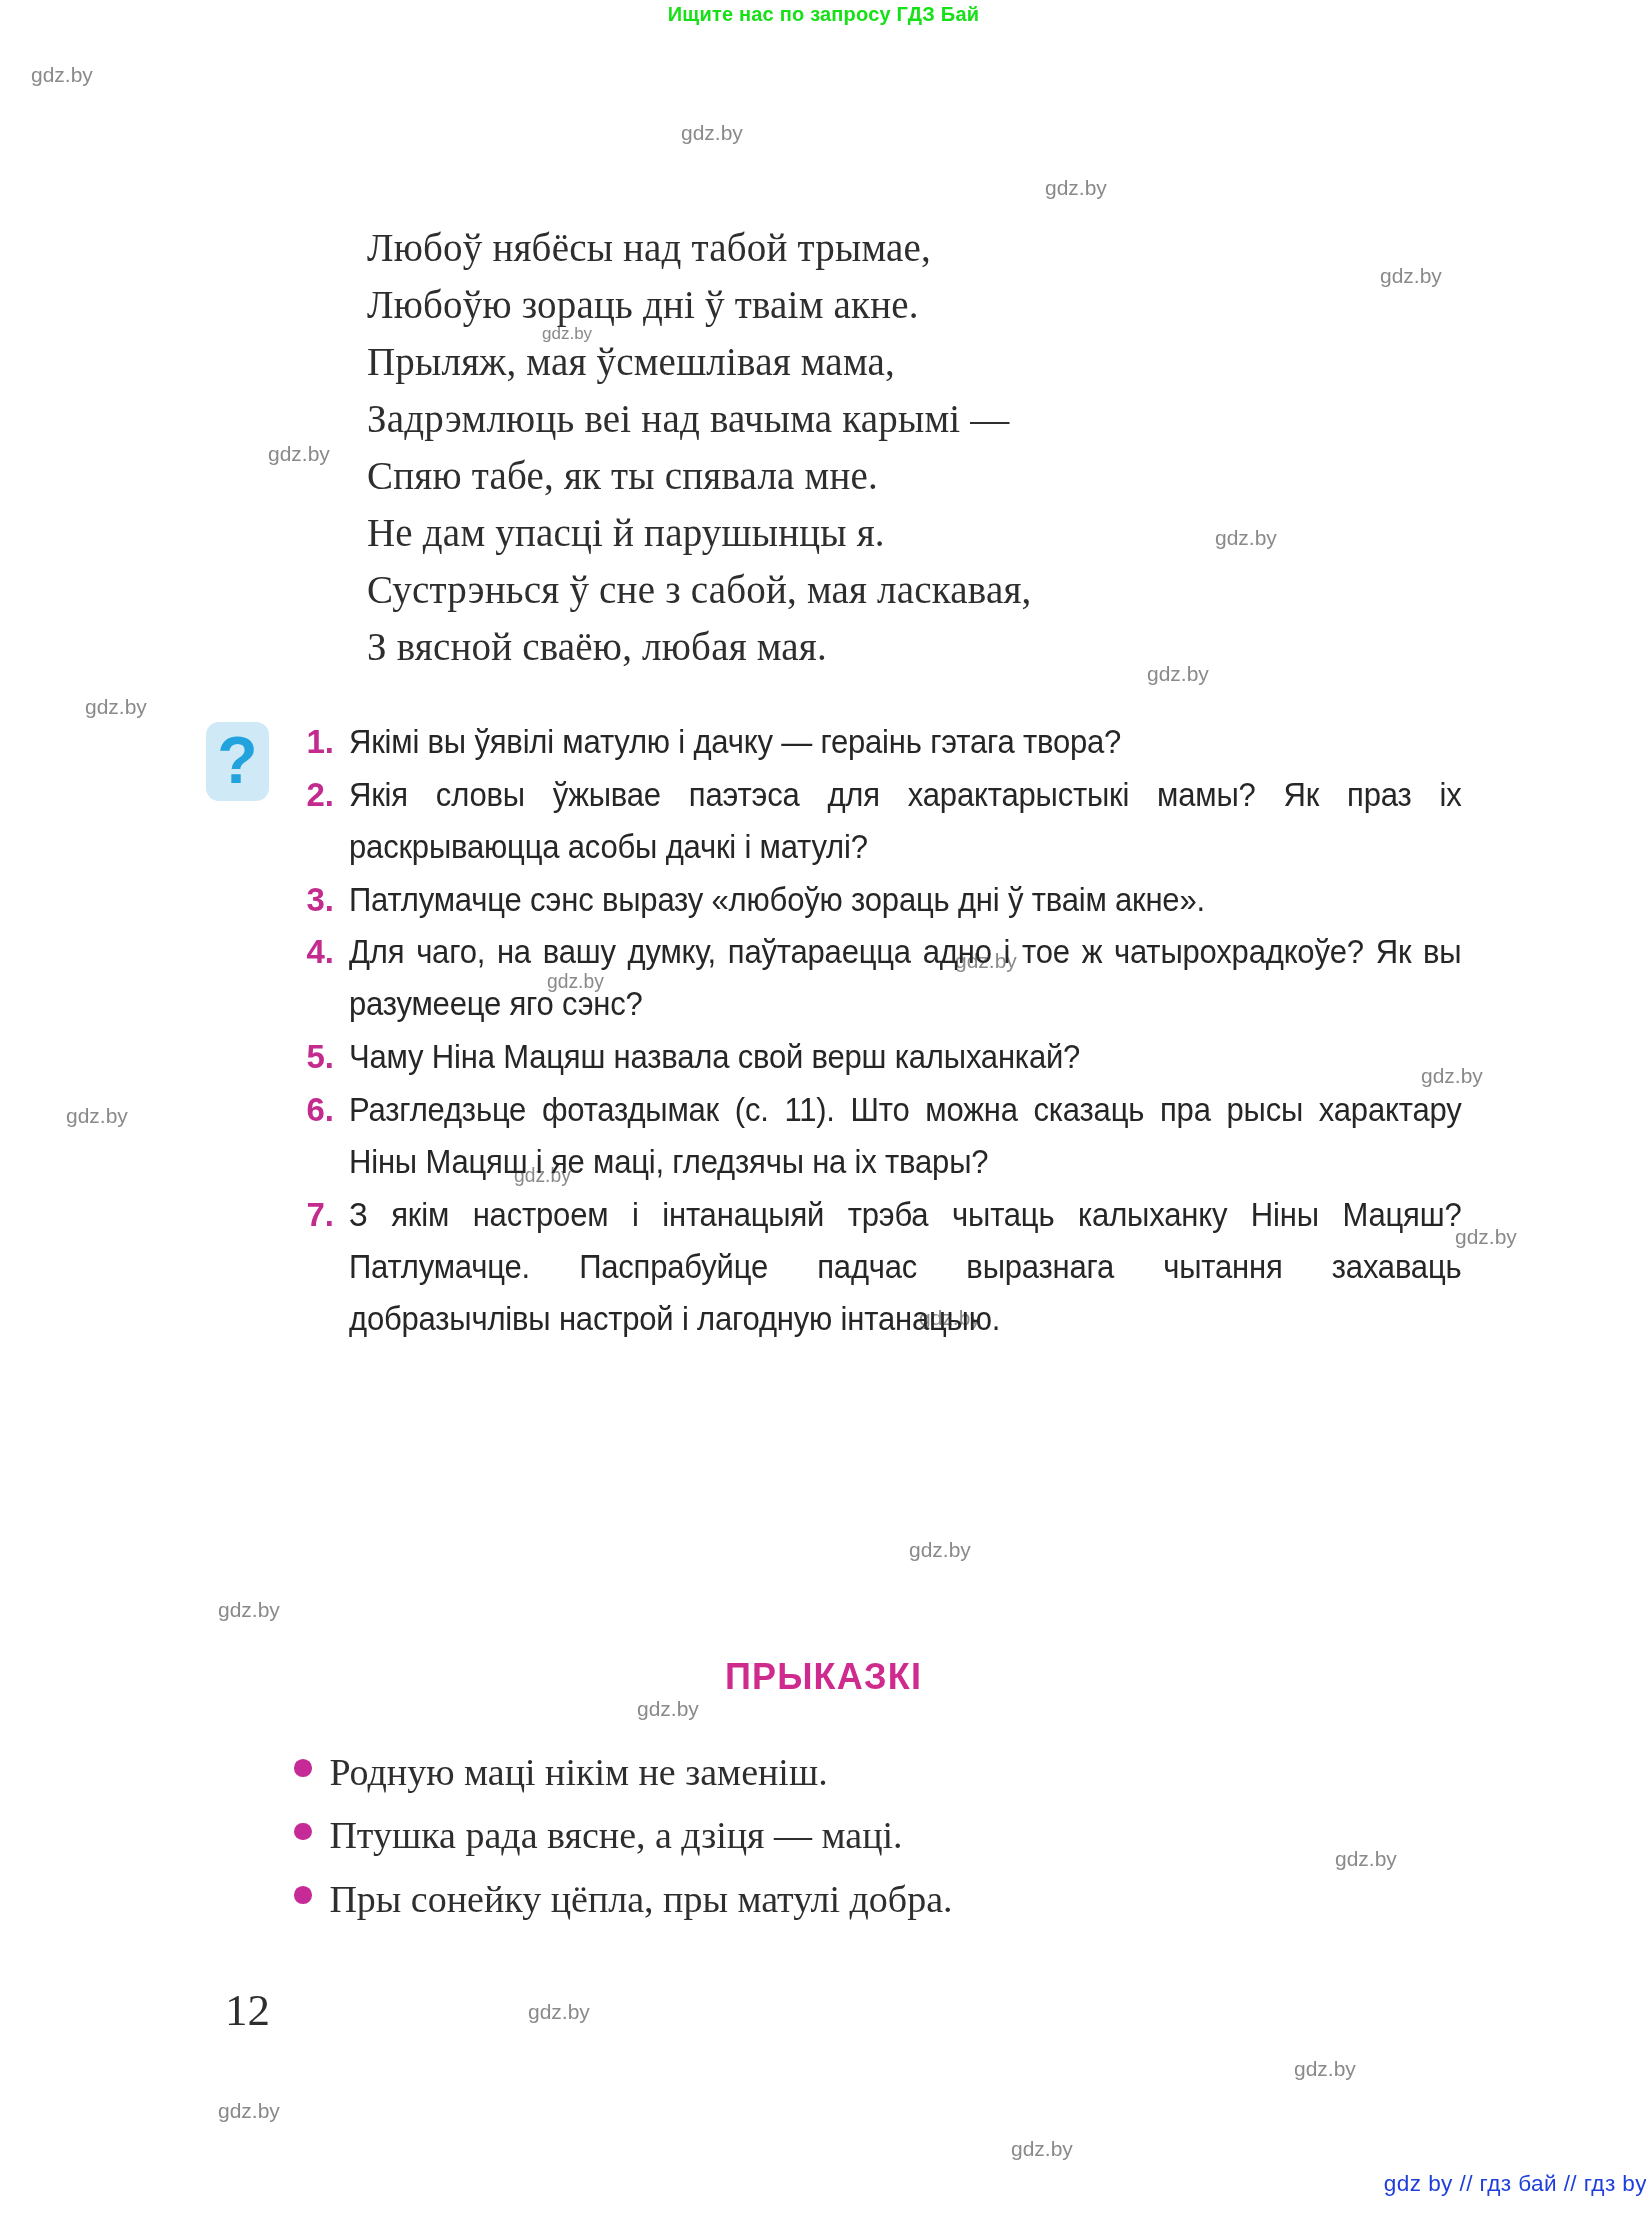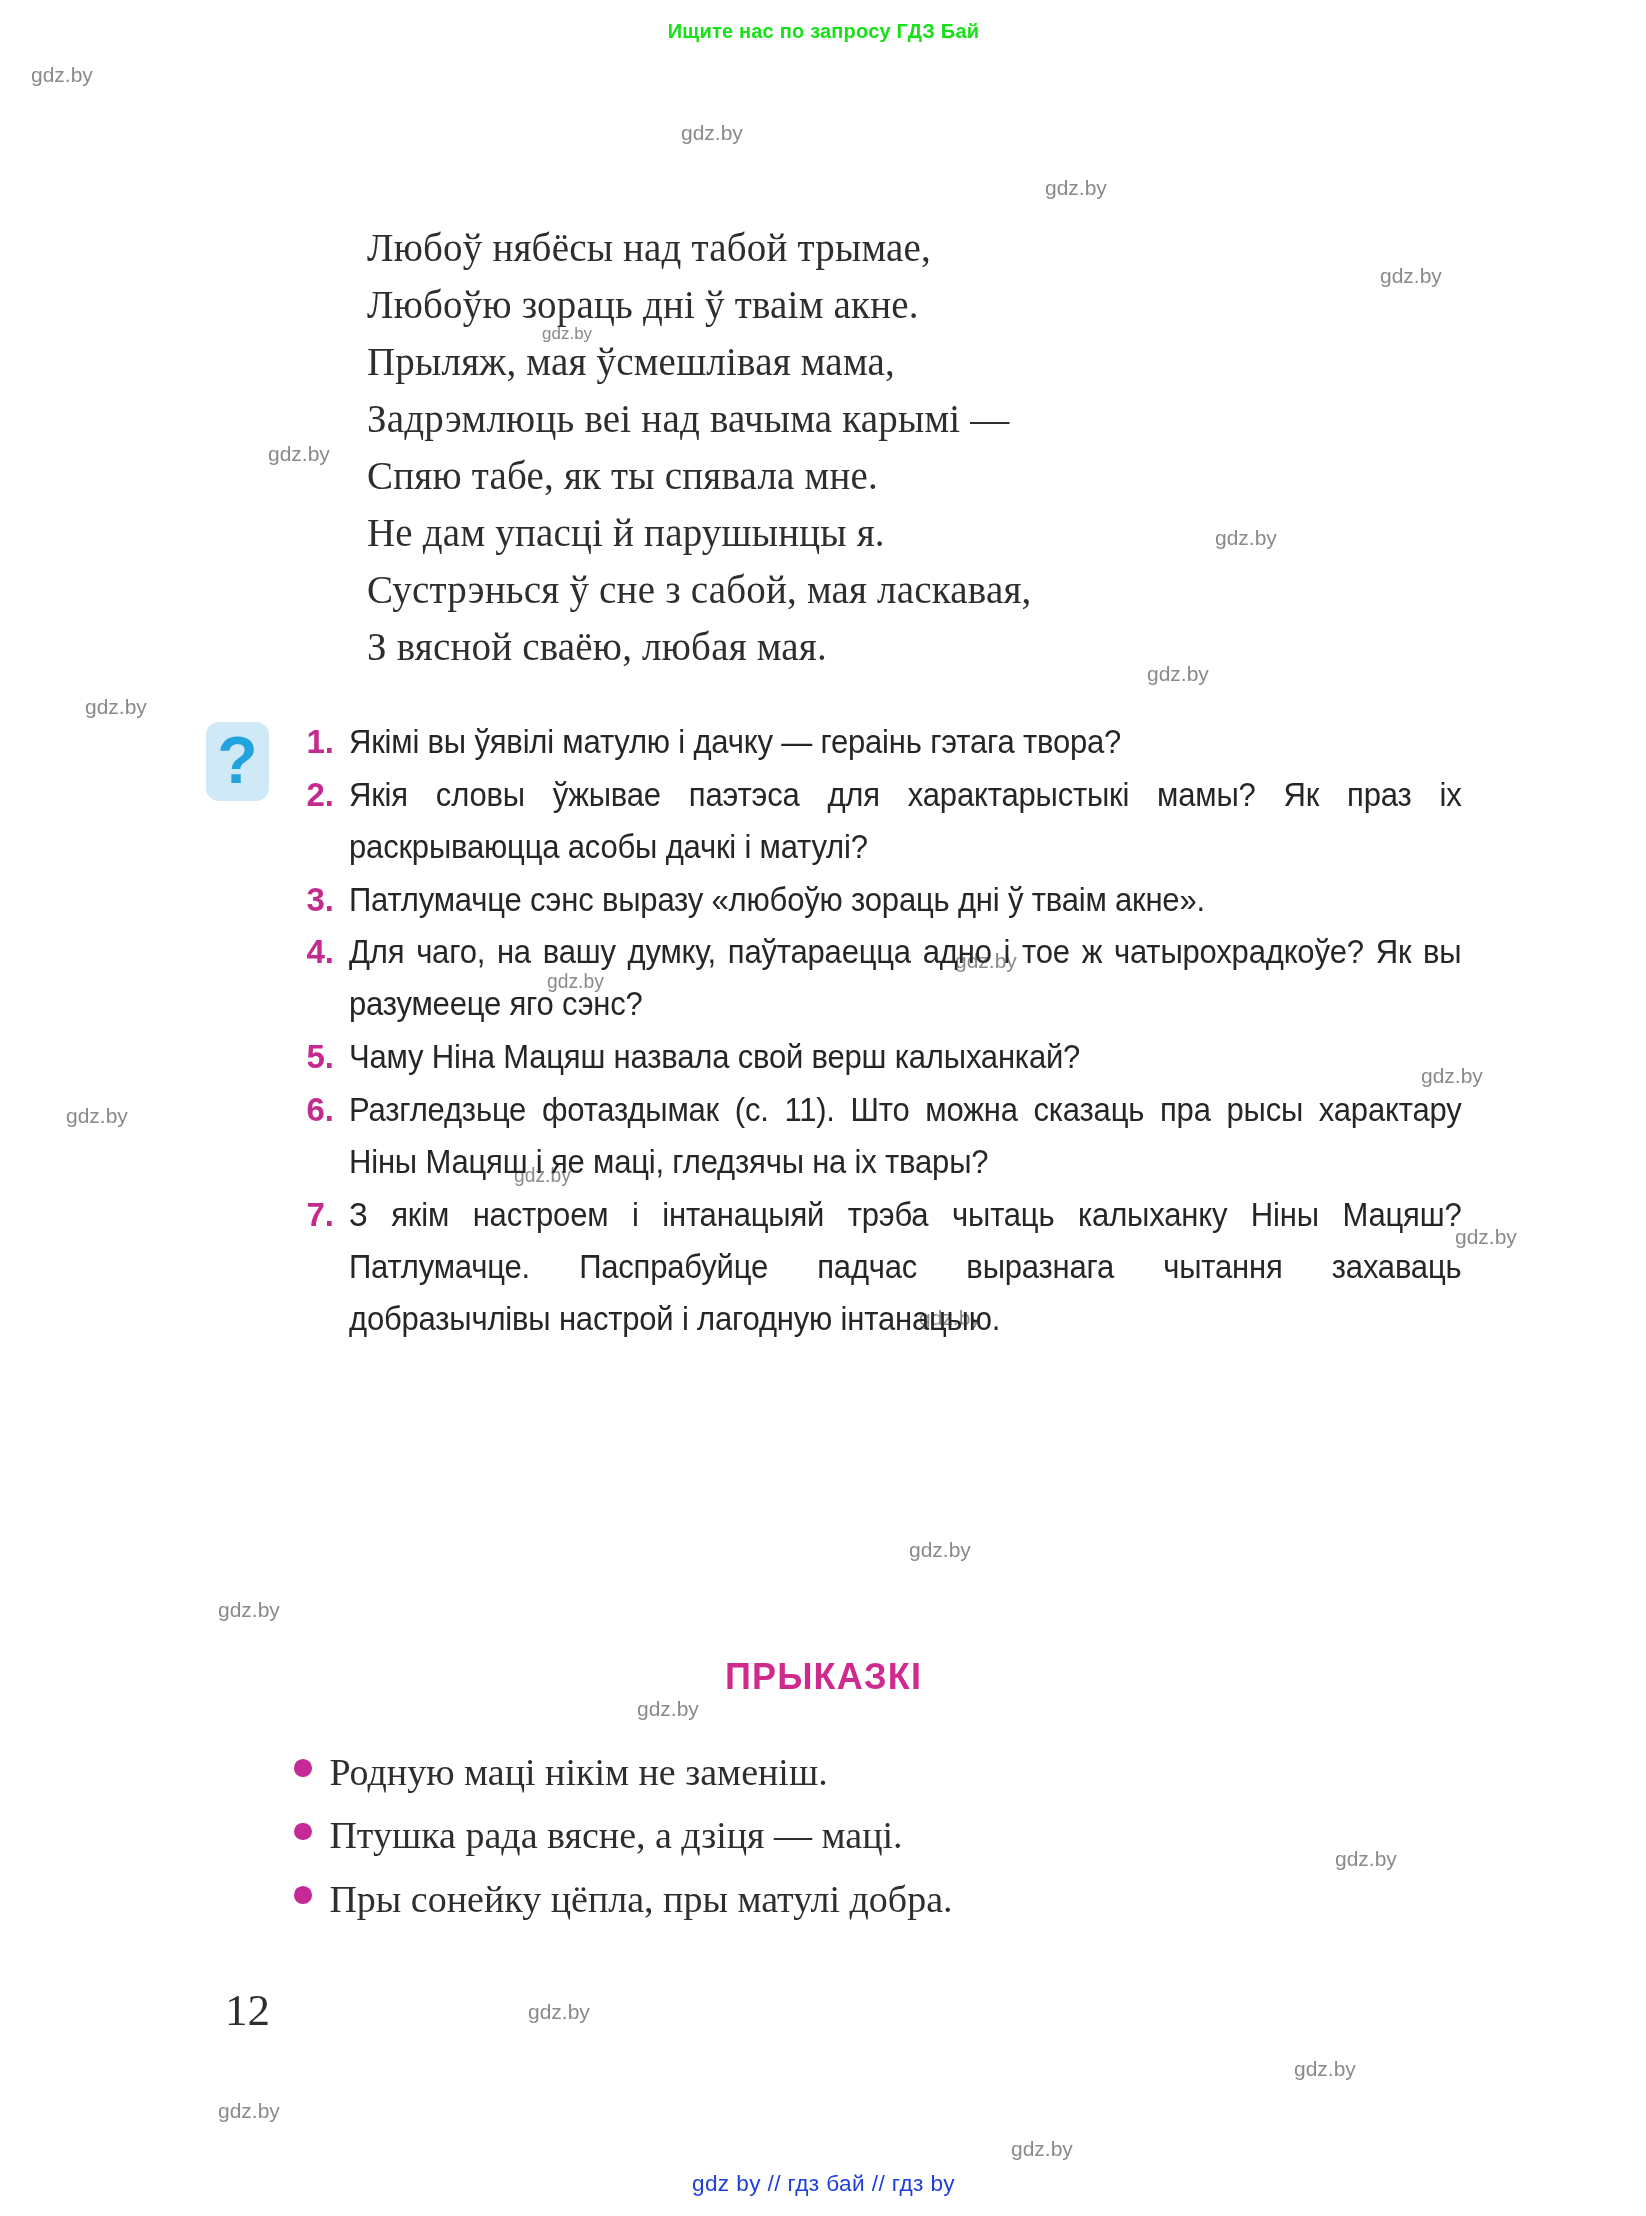--- a/index.html
+++ b/index.html
@@ -24,21 +24,21 @@
     position: absolute;
     top: 0px;
     left: 0;
     width: 1647px;
     text-align: center;
     font-family: "Liberation Sans", "DejaVu Sans", sans-serif;
     font-weight: bold;
     font-size: 20px;
     color: #16e016;
     letter-spacing: 0.2px;
-    padding-top: 20px;
+    padding-top: 3px;
   }
 
   
   .wm {
     position: absolute;
     font-family: "Liberation Sans", "DejaVu Sans", sans-serif;
     color: #8a8a8a;
     white-space: nowrap;
     pointer-events: none;
     user-select: none;
@@ -178,21 +178,21 @@
     color: #2e2e2e;
     margin-left: 21px;
   }
 
   
   .site-footer {
     position: absolute;
     left: 0;
     top: 2171px;
     width: 1647px;
-    text-align: center;
+    text-align: right;
     font-family: "Liberation Sans", "DejaVu Sans", sans-serif;
     font-size: 22.6px;
     color: #1f3fdb;
     letter-spacing: 0.4px;
   }
 </style>
 </head>
 <body>
 
 <div id="page">

